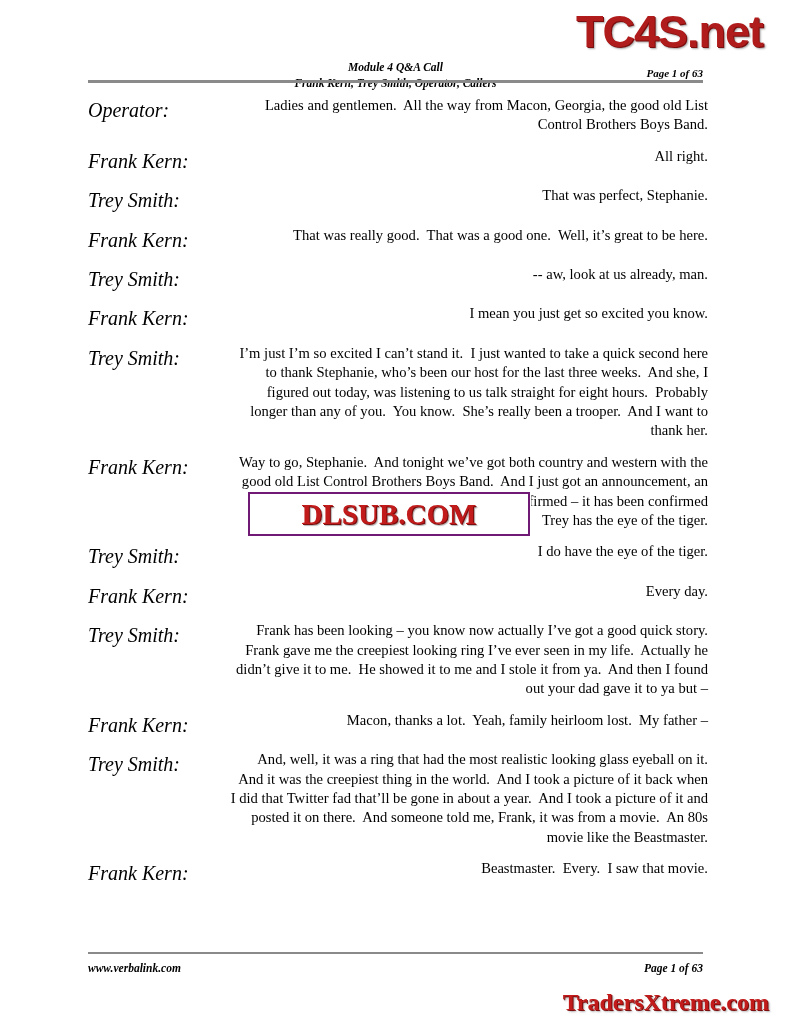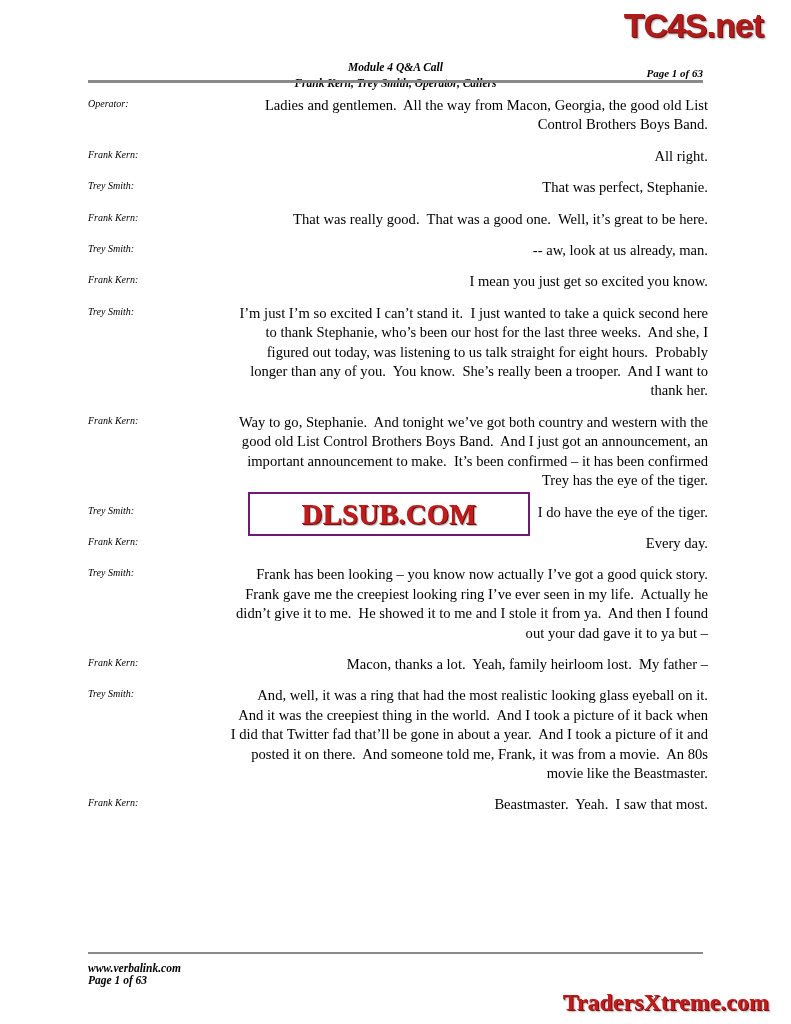--- a/index.html
+++ b/index.html
@@ -25,21 +25,21 @@
     padding: 0;
   }
 
   
   .wm-tc4s {
     position: absolute;
     top: 6px;
     right: 28px;
     font-family: "Liberation Sans", sans-serif;
     font-weight: bold;
-    font-size: 34px;
+    font-size: 45px;
     letter-spacing: -1px;
     color: #b01c1c;
     text-shadow: 1px 1px 0 #7a0d0d, 2px 2px 2px rgba(0,0,0,0.35);
     z-index: 40;
   }
 
   
   .header {
     position: absolute;
     top: 44px;
@@ -79,21 +79,21 @@
     width: 620px;
   }
   .row {
     display: flex;
     margin-bottom: 12px;
   }
   .speaker {
     width: 142px;
     flex: 0 0 142px;
     font-style: italic;
-    font-size: 10px;
+    font-size: 20px;
     line-height: 1.32;
     padding-top: 1px;
   }
   .text {
     flex: 1 1 auto;
     font-size: 14.6px;
     line-height: 1.33;
     text-align: right;
     white-space: pre-wrap;
   }
@@ -135,21 +135,20 @@
     position: absolute;
     top: 962px;
     left: 88px;
     width: 615px;
     font-family: "Liberation Serif", serif;
     font-weight: bold;
     font-style: italic;
     font-size: 11.5px;
     display: flex;
     justify-content: space-between;
-    flex-direction: column;
   }
 
   .wm-traders {
     position: absolute;
     bottom: 8px;
     right: 22px;
     font-family: Liberation Serif, serif;
     font-weight: bold;
     font-size: 24px;
     color: #c21b1b;
@@ -234,21 +233,21 @@
       <div class="text">Macon, thanks a lot.  Yeah, family heirloom lost.  My father –</div>
     </div>
 
     <div class="row">
       <div class="speaker">Trey Smith:</div>
       <div class="text">And, well, it was a ring that had the most realistic looking glass eyeball on it.  And it was the creepiest thing in the world.  And I took a picture of it back when I did that Twitter fad that’ll be gone in about a year.  And I took a picture of it and posted it on there.  And someone told me, Frank, it was from a movie.  An 80s movie like the Beastmaster.</div>
     </div>
 
     <div class="row">
       <div class="speaker">Frank Kern:</div>
-      <div class="text">Beastmaster.  Yeah.  I saw that most.</div>
+      <div class="text">Beastmaster.  Every.  I saw that movie.</div>
     </div>
 
   </div>
 
   <div class="wm-dlsub">
     <span>DLSUB.COM</span>
   </div>
 
   <div class="rule-bottom"></div>
 

